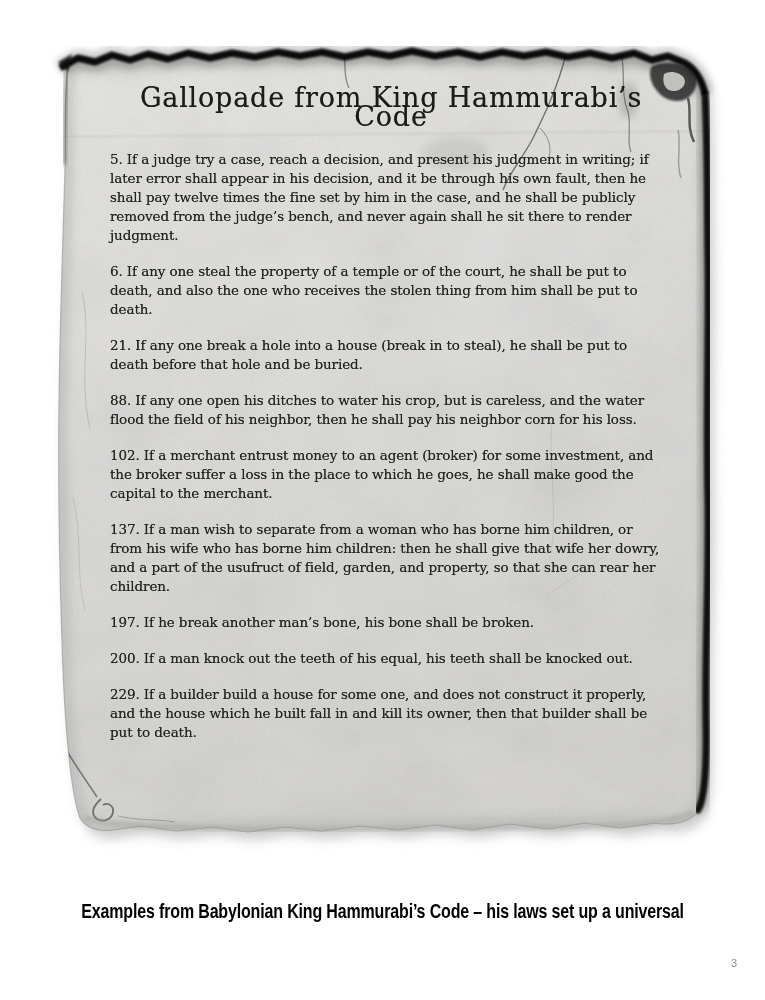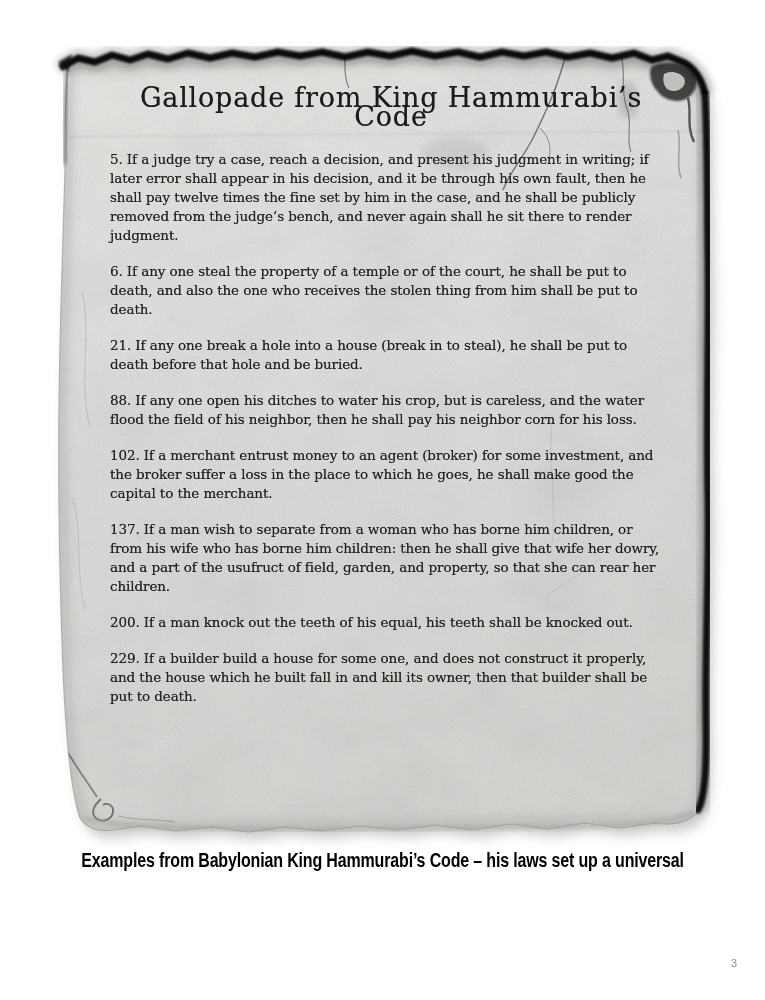--- a/index.html
+++ b/index.html
@@ -32,21 +32,21 @@
     font-size: 27px;
     font-weight: 400;
     text-align: center;
     margin: 0 0 24px 0;
     letter-spacing: 0.8px;
     color: #1b1b19;
   }
   .law { margin: 0 12px 17px 0; }
   .caption {
     position: absolute;
-    left: 0; top: 848px;
+    left: 0; top: 899px;
     width: 765px;
     color: #000000;
     font-weight: 700;
     font-size: 20px;
     line-height: 25px;
   }
   .caption-line { text-align: center; }
   .caption-line > span {
     display: inline-block;
     transform: scaleX(0.8);
@@ -155,20 +155,21 @@
   </svg>
 
   <div class="sheet-text">
     <h1 class="doc-title">Gallopade from King Hammurabi’s Code</h1>
     <p class="law">5. If a judge try a case, reach a decision, and present his judgment in writing; if later error shall appear in his decision, and it be through his own fault, then he shall pay twelve times the fine set by him in the case, and he shall be publicly removed from the judge’s bench, and never again shall he sit there to render judgment.</p>
     <p class="law">6. If any one steal the property of a temple or of the court, he shall be put to death, and also the one who receives the stolen thing from him shall be put to death.</p>
     <p class="law">21. If any one break a hole into a house (break in to steal), he shall be put to death before that hole and be buried.</p>
     <p class="law">88. If any one open his ditches to water his crop, but is careless, and the water flood the field of his neighbor, then he shall pay his neighbor corn for his loss.</p>
     <p class="law">102. If a merchant entrust money to an agent (broker) for some investment, and the broker suffer a loss in the place to which he goes, he shall make good the capital to the merchant.</p>
     <p class="law">137. If a man wish to separate from a woman who has borne him children, or from his wife who has borne him children: then he shall give that wife her dowry, and a part of the usufruct of field, garden, and property, so that she can rear her children.</p>
+    <p class="law">197. If he break another man’s bone, his bone shall be broken.</p>
     <p class="law">200. If a man knock out the teeth of his equal, his teeth shall be knocked out.</p>
     <p class="law">229. If a builder build a house for some one, and does not construct it properly, and the house which he built fall in and kill its owner, then that builder shall be put to death.</p>
   </div>
 
   <div class="caption">
     <div class="caption-line"><span>Examples from Babylonian King Hammurabi’s Code – his laws set up a universal</span></div>
   </div>
 
   <div class="page-number">3</div>
 

